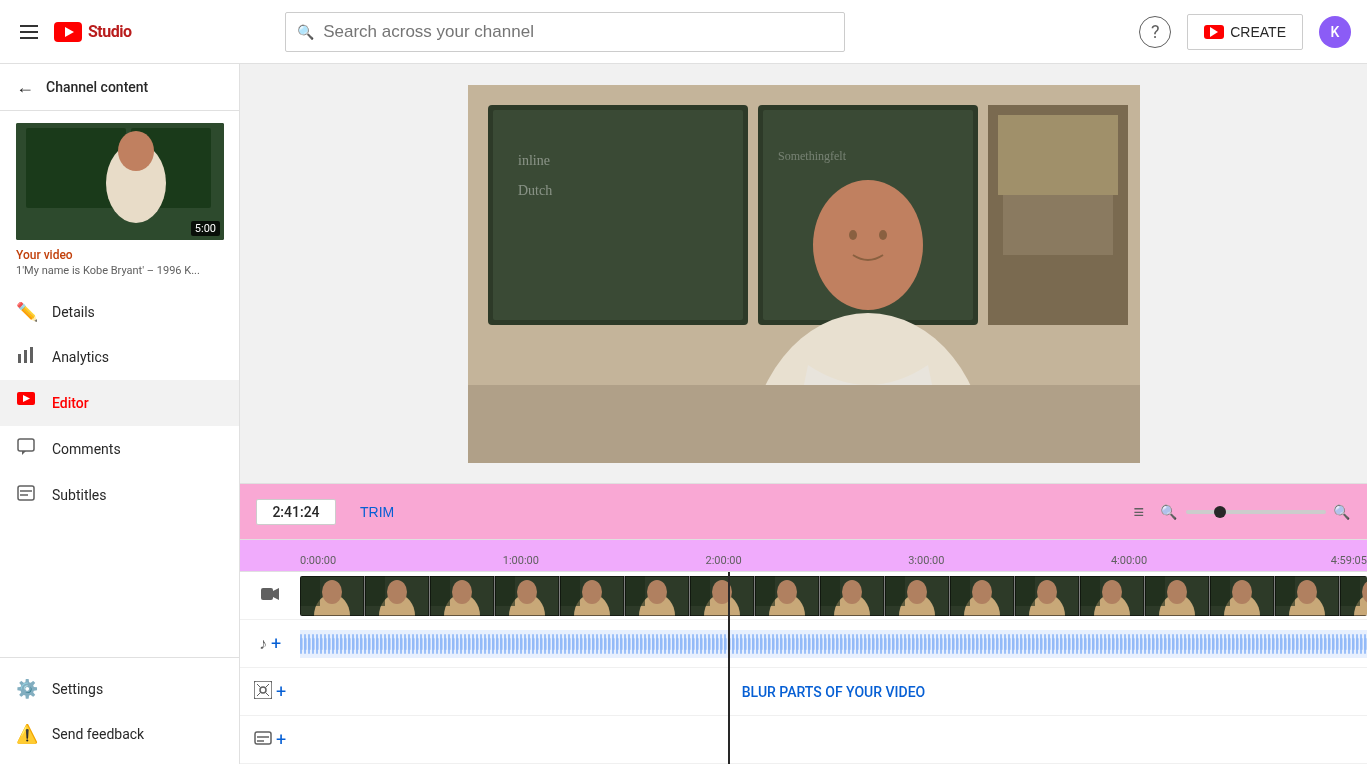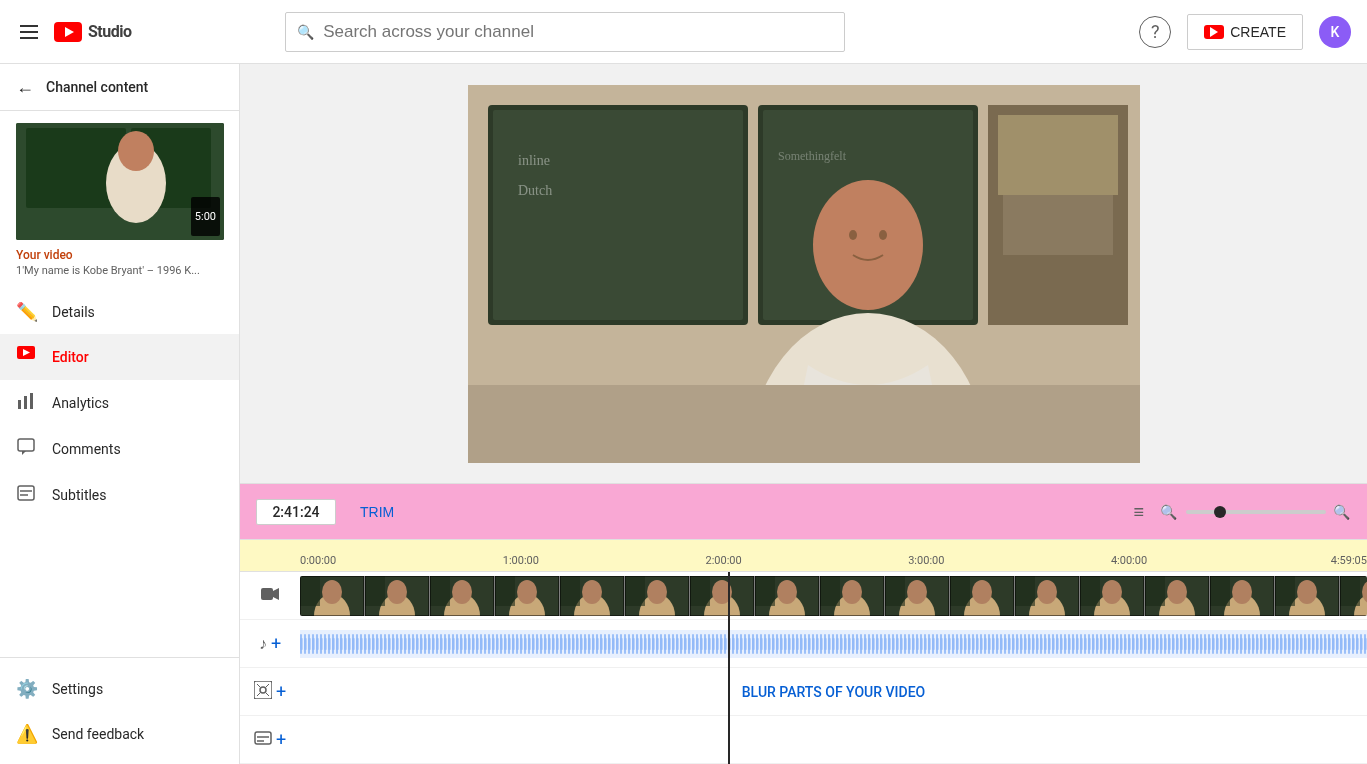--- a/index.html
+++ b/index.html
@@ -14,21 +14,21 @@
       align-items: center;
       padding: 0 16px;
       gap: 12px;
       flex-shrink: 0;
       z-index: 10;
     }
     .hamburger-icon { cursor: pointer; display: flex; flex-direction: column; gap: 4px; padding: 4px; }
     .hamburger-icon span { display: block; width: 18px; height: 2px; background: #333; }
     .logo-area { display: flex; align-items: center; gap: 6px; text-decoration: none; }
     .yt-icon { width: 28px; height: 20px; }
-    .logo-text { font-size: 16px; font-weight: 700; color: #404040; letter-spacing: -0.5px; }
+    .logo-text { font-size: 16px; font-weight: 700; color: #b91c1c; letter-spacing: -0.5px; }
     .search-bar {
       flex: 1;
       max-width: 560px;
       margin: 0 auto;
       display: flex;
       align-items: center;
       border: 1px solid #ccc;
       border-radius: 2px;
       background: #fff;
       padding: 0 12px;
@@ -113,21 +113,21 @@
     .thumb-inner {
       width: 100%; height: 100%;
       background: linear-gradient(135deg, #2d5a27 0%, #1a3a1a 50%, #0d1f0d 100%);
       display: flex; align-items: center; justify-content: center;
     }
     .thumb-duration {
       position: absolute; bottom: 4px; right: 4px;
       background: rgba(0,0,0,0.8);
       color: #fff;
       font-size: 11px;
-      padding: 13px 4px;
+      padding: 1px 4px;
       border-radius: 2px;
     }
     .video-label { font-size: 12px; font-weight: 500; color: #c2410c; margin-top: 8px; }
     .video-title { font-size: 11px; color: #606060; margin-top: 2px; white-space: nowrap; overflow: hidden; text-overflow: ellipsis; }
     .sidebar-nav { flex: 1; }
     .sidebar-item {
       display: flex; align-items: center; gap: 16px;
       padding: 12px 16px;
       cursor: pointer;
       font-size: 14px;
@@ -222,21 +222,21 @@
       background: #fff;
       border-top: 1px solid #e0e0e0;
       flex-shrink: 0;
       overflow: hidden;
     }
     .timeline-ruler {
       display: flex;
       align-items: center;
       height: 32px;
       border-bottom: 1px solid #e0e0e0;
-      background: #fef9c3;
+      background: #f0abfc;
       padding-left: 60px;
       overflow: hidden;
     }
     .ruler-track {
       flex: 1;
       display: flex;
       align-items: flex-end;
       height: 100%;
       position: relative;
       overflow: hidden;
@@ -352,38 +352,38 @@
       </div>
       <div class="video-label">Your video</div>
       <div class="video-title">1'My name is Kobe Bryant' – 1996 K...</div>
     </div>
 
     <nav class="sidebar-nav">
       <div class="sidebar-item">
         <span class="item-icon">✏️</span>
         <span>Details</span>
       </div>
-      <div class="sidebar-item active">
-        <span class="item-icon active-icon-red">
-          <svg width="18" height="18" viewBox="0 0 18 18" fill="none">
-              <rect width="18" height="13" rx="2" fill="#ff0000"></rect>
-              <polygon points="6,3 6,10 13,6.5" fill="white"></polygon>
-            </svg>
-        </span>
-        <span style="color:#ff0000;font-weight:500;">Editor</span>
-      </div>
       <div class="sidebar-item">
         <span class="item-icon">
           <svg width="18" height="18" viewBox="0 0 18 18" fill="none">
               <rect x="1" y="8" width="3" height="9" fill="#606060"></rect>
               <rect x="7" y="4" width="3" height="13" fill="#606060"></rect>
               <rect x="13" y="1" width="3" height="16" fill="#606060"></rect>
             </svg>
         </span>
         <span>Analytics</span>
+      </div>
+      <div class="sidebar-item active">
+        <span class="item-icon active-icon-red">
+          <svg width="18" height="18" viewBox="0 0 18 18" fill="none">
+              <rect width="18" height="13" rx="2" fill="#ff0000"></rect>
+              <polygon points="6,3 6,10 13,6.5" fill="white"></polygon>
+            </svg>
+        </span>
+        <span style="color:#ff0000;font-weight:500;">Editor</span>
       </div>
       <div class="sidebar-item">
         <span class="item-icon">
           <svg width="18" height="18" viewBox="0 0 18 18" fill="none">
               <rect x="1" y="1" width="16" height="12" rx="2" stroke="#606060" stroke-width="1.5" fill="none"></rect>
               <polygon points="5,13 5,17 9,13" fill="#606060"></polygon>
             </svg>
         </span>
         <span>Comments</span>
       </div>

